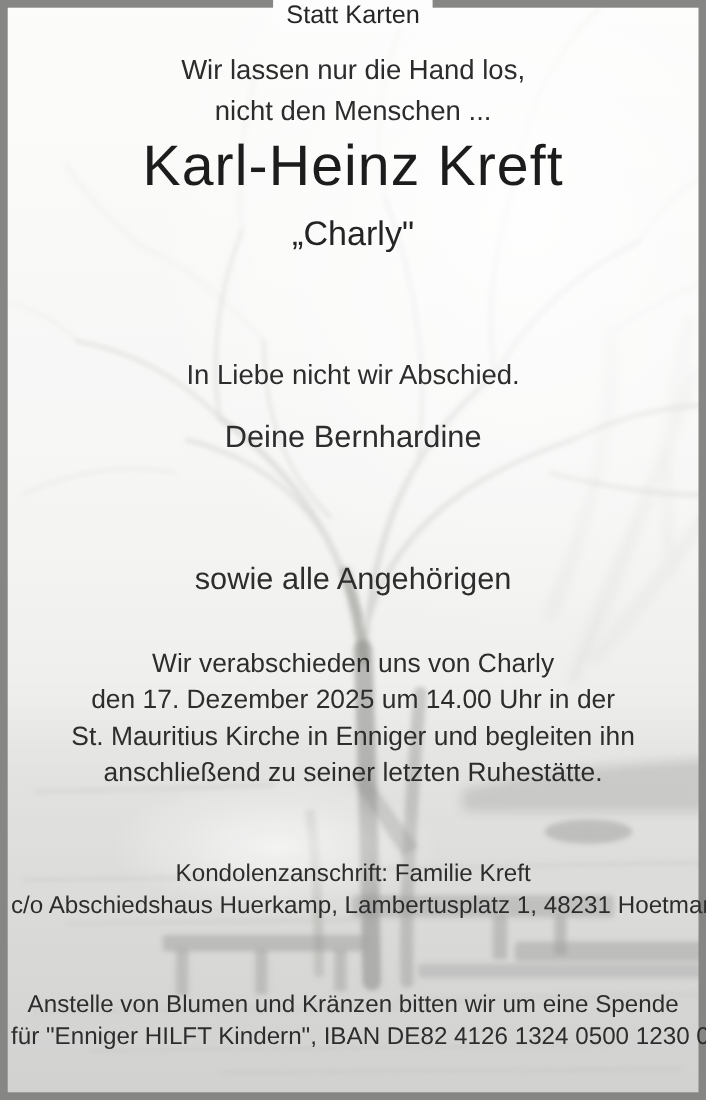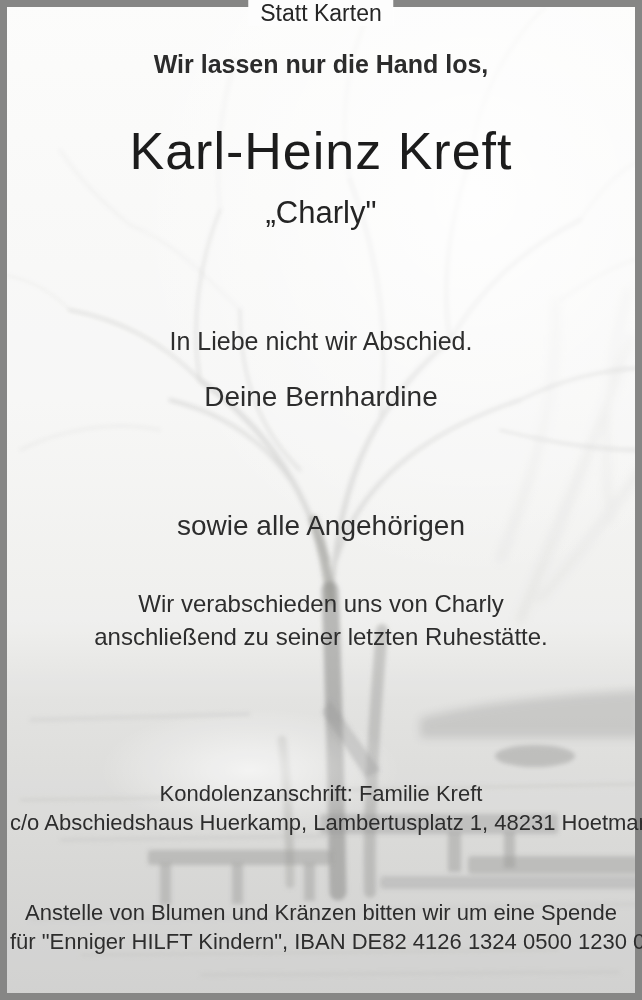--- a/index.html
+++ b/index.html
@@ -28,21 +28,21 @@
     white-space:nowrap;
     z-index:5;
     text-align:right;
   }
   .block{
     position:absolute;left:10px;right:10px;
     text-align:center;
     z-index:3;
     white-space:nowrap;
   }
-  .epigraph{top:46px;font-size:25px;line-height:37px;color:#2c2c2c;font-weight:bold;}
+  .epigraph{top:46px;font-size:25px;line-height:37px;color:#2c2c2c;}
   .name{top:122px;font-size:52px;line-height:58px;color:#1c1c1c;letter-spacing:1px;}
   .nickname{top:194px;font-size:31px;line-height:38px;color:#242424;}
   .dates{top:251px;font-size:27px;line-height:32px;color:#272727;}
   .dates .death-part{margin-left:28px;}
   .sym-death{font-size:0.72em;vertical-align:0.35em;margin-right:3px;}
   .sym-birth{margin-right:4px;}
   .farewell{top:326px;font-size:25px;line-height:30px;}
   .mourner-1{top:381px;font-size:28px;line-height:32px;}
   .mourner-23{top:430px;font-size:28px;line-height:37px;}
   .mourner-4{top:510px;font-size:28px;line-height:32px;}
@@ -159,34 +159,37 @@
 
     <rect x="0" y="0" width="642" height="1000" fill="#ffffff" opacity="0.10"></rect>
   </svg>
 
   <div class="frame"></div>
 
   <div class="top-label">Statt Karten</div>
 
   <div class="block epigraph">
     <div>Wir lassen nur die Hand los,</div>
+    <div>nicht den Menschen ...</div>
   </div>
 
   <div class="block name">Karl-Heinz Kreft</div>
 
   <div class="block nickname">„Charly"</div>
 
 
   <div class="block farewell">In Liebe nicht wir Abschied.</div>
 
   <div class="block mourner-1">Deine Bernhardine</div>
   <div class="block mourner-4">sowie alle Angehörigen</div>
 
   <div class="block service">
     <div>Wir verabschieden uns von Charly</div>
+    <div>den 17. Dezember 2025 um 14.00 Uhr in der</div>
+    <div>St. Mauritius Kirche in Enniger und begleiten ihn</div>
     <div>anschließend zu seiner letzten Ruhestätte.</div>
   </div>
 
   <div class="block condolence">
     <div>Kondolenzanschrift: Familie Kreft</div>
     <div>c/o Abschiedshaus Huerkamp, Lambertusplatz 1, 48231 Hoetmar</div>
   </div>
 
   <div class="block donation">
     <div>Anstelle von Blumen und Kränzen bitten wir um eine Spende</div>

